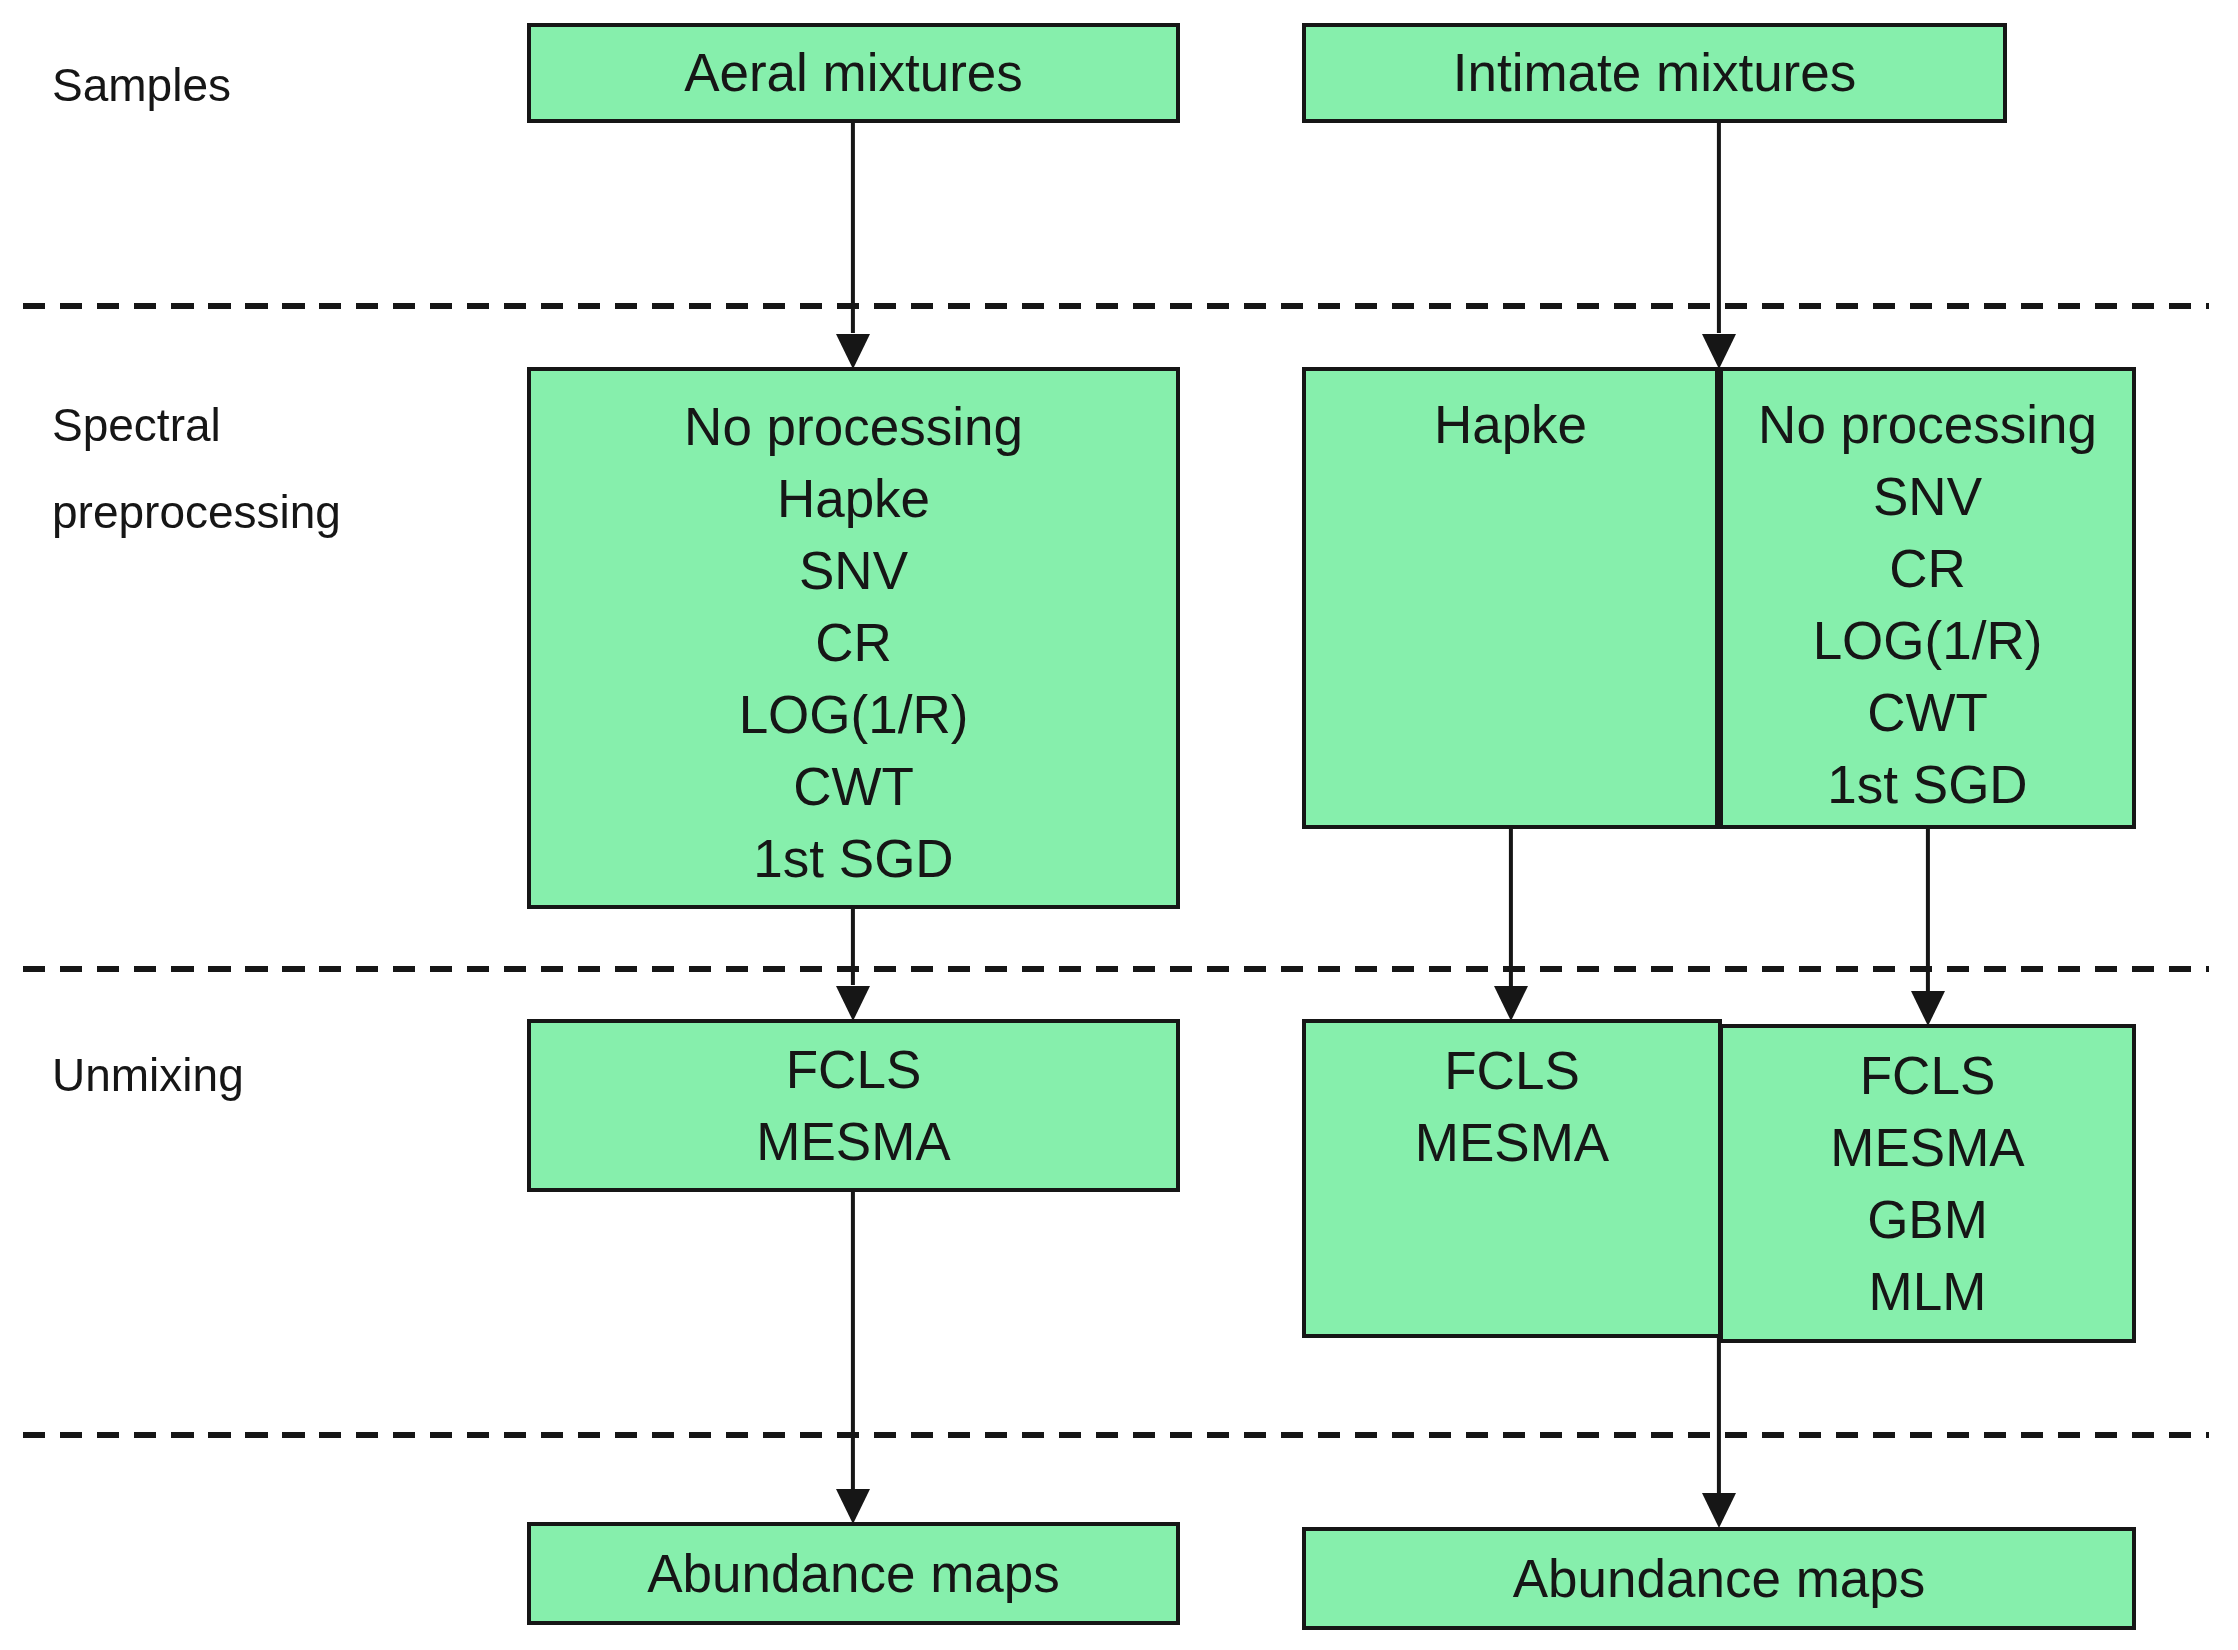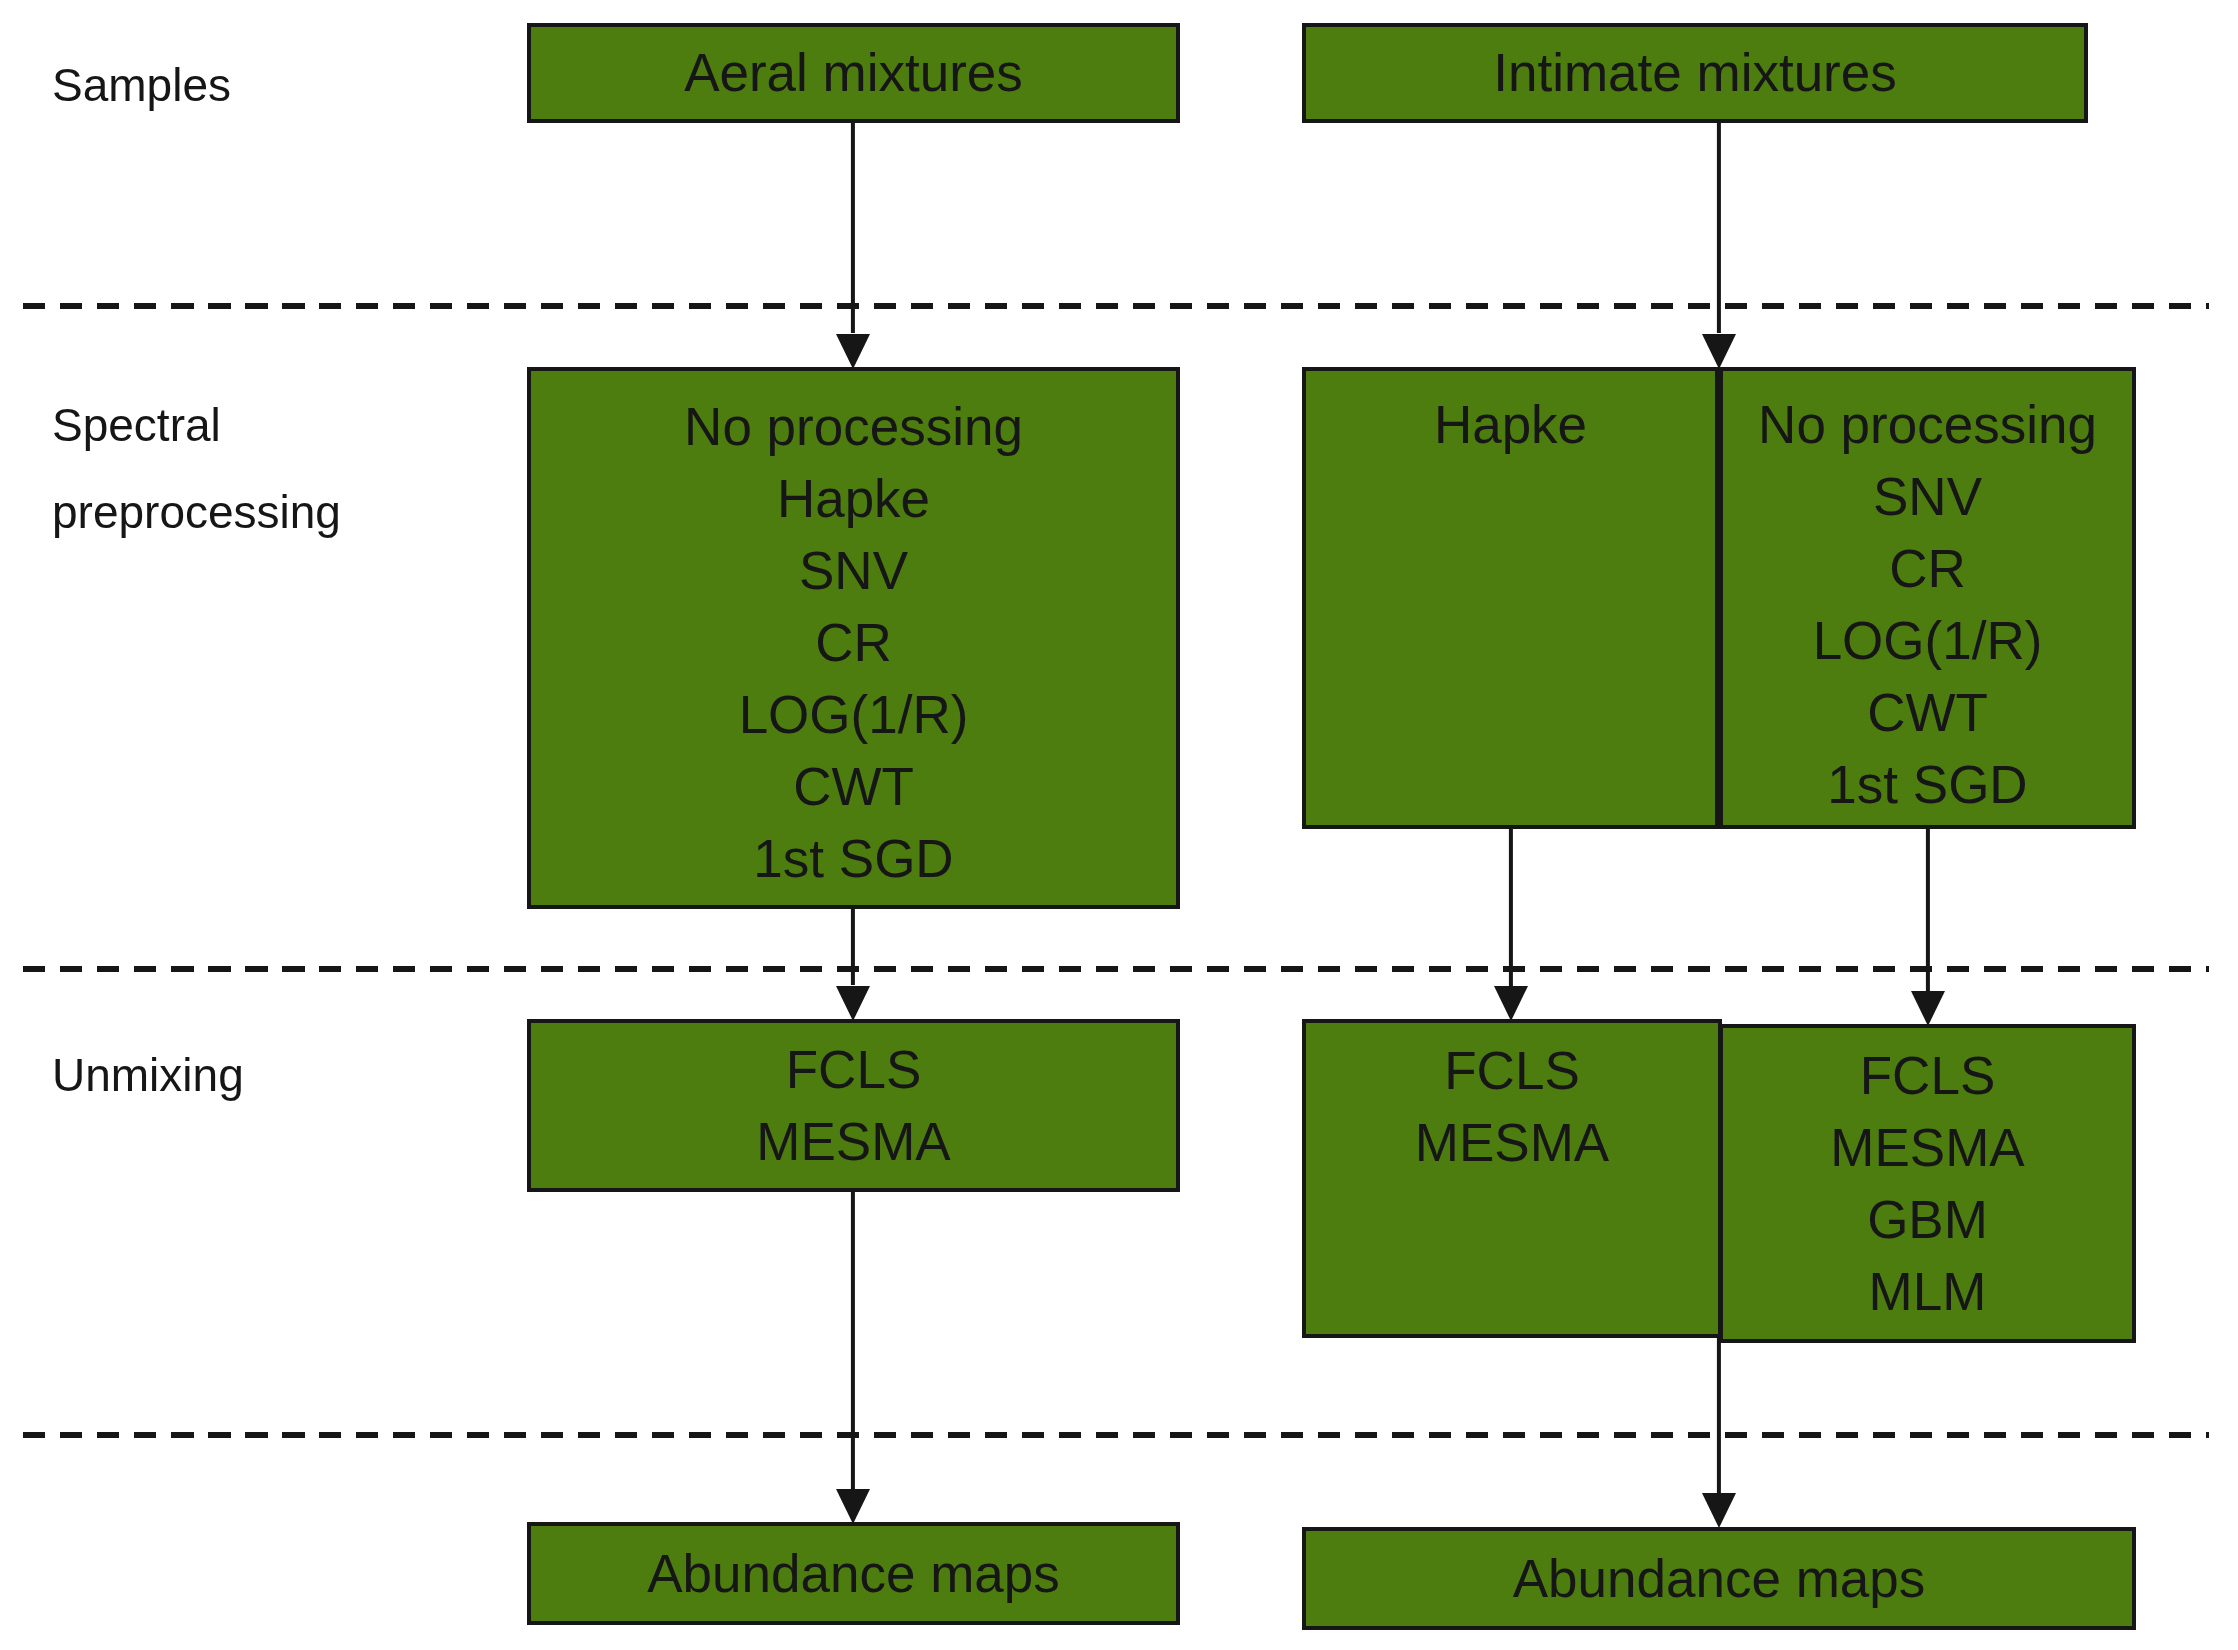--- a/index.html
+++ b/index.html
@@ -19,21 +19,21 @@
   .stage-label {
     position: absolute;
     font-size: 46px;
     line-height: 87px;
     white-space: pre-line;
     color: #161616;
   }
   .box {
     position: absolute;
     border: 4.2px solid #161616;
-    background: #4d7c0f;
+    background: #86efac;
     box-sizing: border-box;
   }
   .box-text {
     font-size: 53px;
     line-height: 72px;
     text-align: center;
     white-space: pre-line;
     color: #161616;
     width: 100%;
   }
@@ -83,21 +83,21 @@
 
 
   <div class="dashed-sep" style="top:303px;"></div>
   <div class="dashed-sep" style="top:966px;"></div>
   <div class="dashed-sep" style="top:1432px;"></div>
 
   <div class="box center-content" style="left:527px; top:23px; width:653px; height:100px;">
     <div class="box-text">Aeral mixtures</div>
   </div>
 
-  <div class="box center-content" style="left:1302px; top:23px; width:786px; height:100px;">
+  <div class="box center-content" style="left:1302px; top:23px; width:705px; height:100px;">
     <div class="box-text">Intimate mixtures</div>
   </div>
 
   <div class="box top-content" style="left:527px; top:367px; width:653px; height:542px;">
     <div class="box-text pad24">No processing
 Hapke
 SNV
 CR
 LOG(1/R)
 CWT

